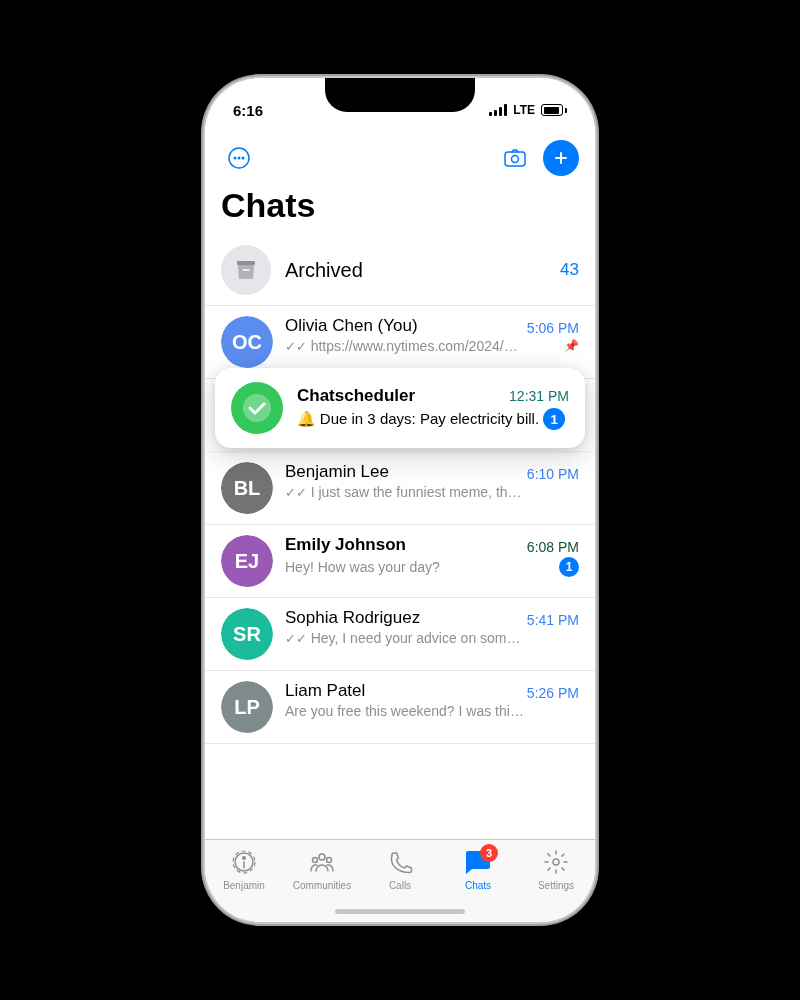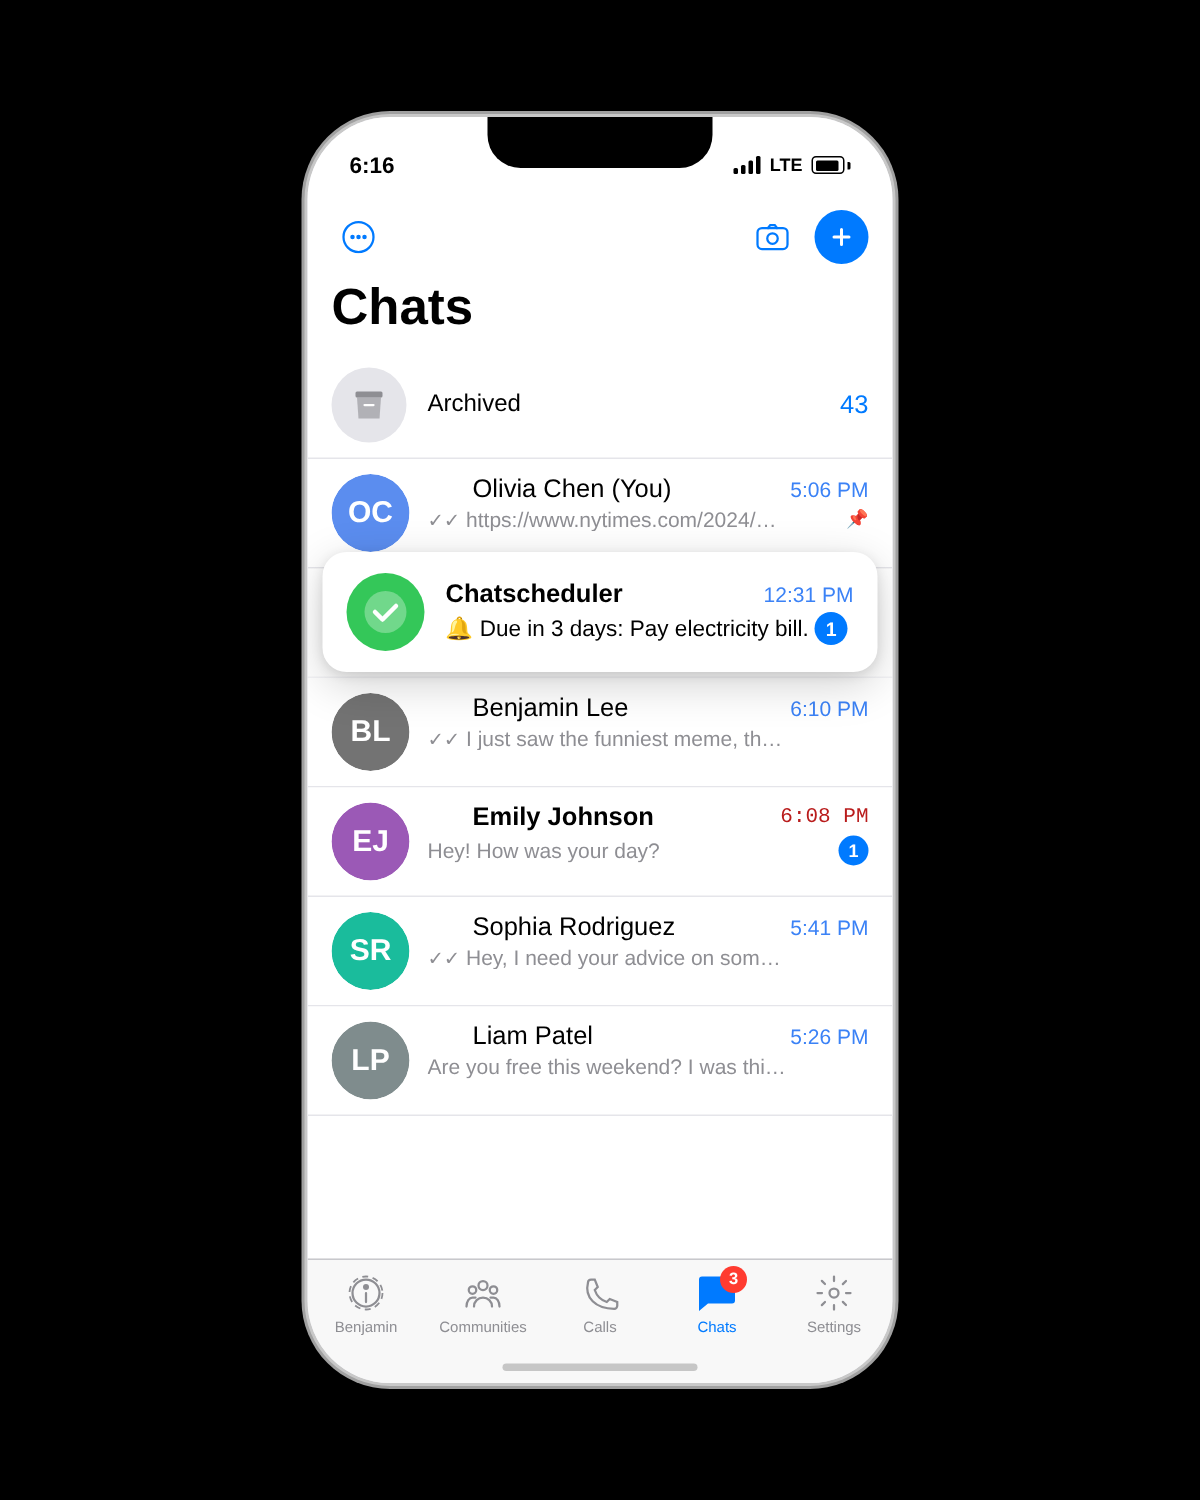--- a/index.html
+++ b/index.html
@@ -163,21 +163,21 @@
       height: 50px;
       border-radius: 50%;
       background: #e5e5ea;
       display: flex;
       align-items: center;
       justify-content: center;
       flex-shrink: 0;
     }
     .archived-label {
       flex: 1;
-      font-size: 16px;
+      font-size: 20px;
       font-weight: 400;
       color: #000;
     }
     .archived-count {
       font-size: 17px;
       color: #007AFF;
     }
 
     
     .chat-item {
@@ -207,41 +207,39 @@
       font-weight: 600;
       color: #fff;
     }
     .chat-info {
       flex: 1;
       min-width: 0;
     }
     .chat-name-row {
       display: flex;
       justify-content: space-between;
-      align-items: center;
+      align-items: flex-end;
       margin-bottom: 2px;
-      margin-left: 30px;
     }
     .chat-name {
       font-size: 17px;
       font-weight: 400;
       color: #000;
     }
     .chat-name.bold {
       font-weight: 600;
     }
     .chat-time {
       font-size: 14px;
       color: #3b82f6;
       flex-shrink: 0;
     }
     .chat-time.blue {
-      color: #b91c1c;
+      color: #14532d;
       font-weight: 500;
-      font-family: Liberation Mono, monospace;
     }
     .chat-preview {
       font-size: 14px;
       color: #8e8e93;
       white-space: nowrap;
       overflow: hidden;
       text-overflow: ellipsis;
       max-width: 240px;
     }
     .chat-preview-row {
@@ -309,21 +307,21 @@
       align-items: center;
       margin-bottom: 2px;
     }
     .notif-name {
       font-size: 17px;
       font-weight: 600;
       color: #000;
     }
     .notif-time {
       font-size: 14px;
-      color: #3b82f6;
+      color: #0f766e;
       font-weight: 500;
     }
     .notif-message {
       font-size: 15px;
       color: #000;
       white-space: nowrap;
       overflow: hidden;
       text-overflow: ellipsis;
       display: flex;
       align-items: center;

